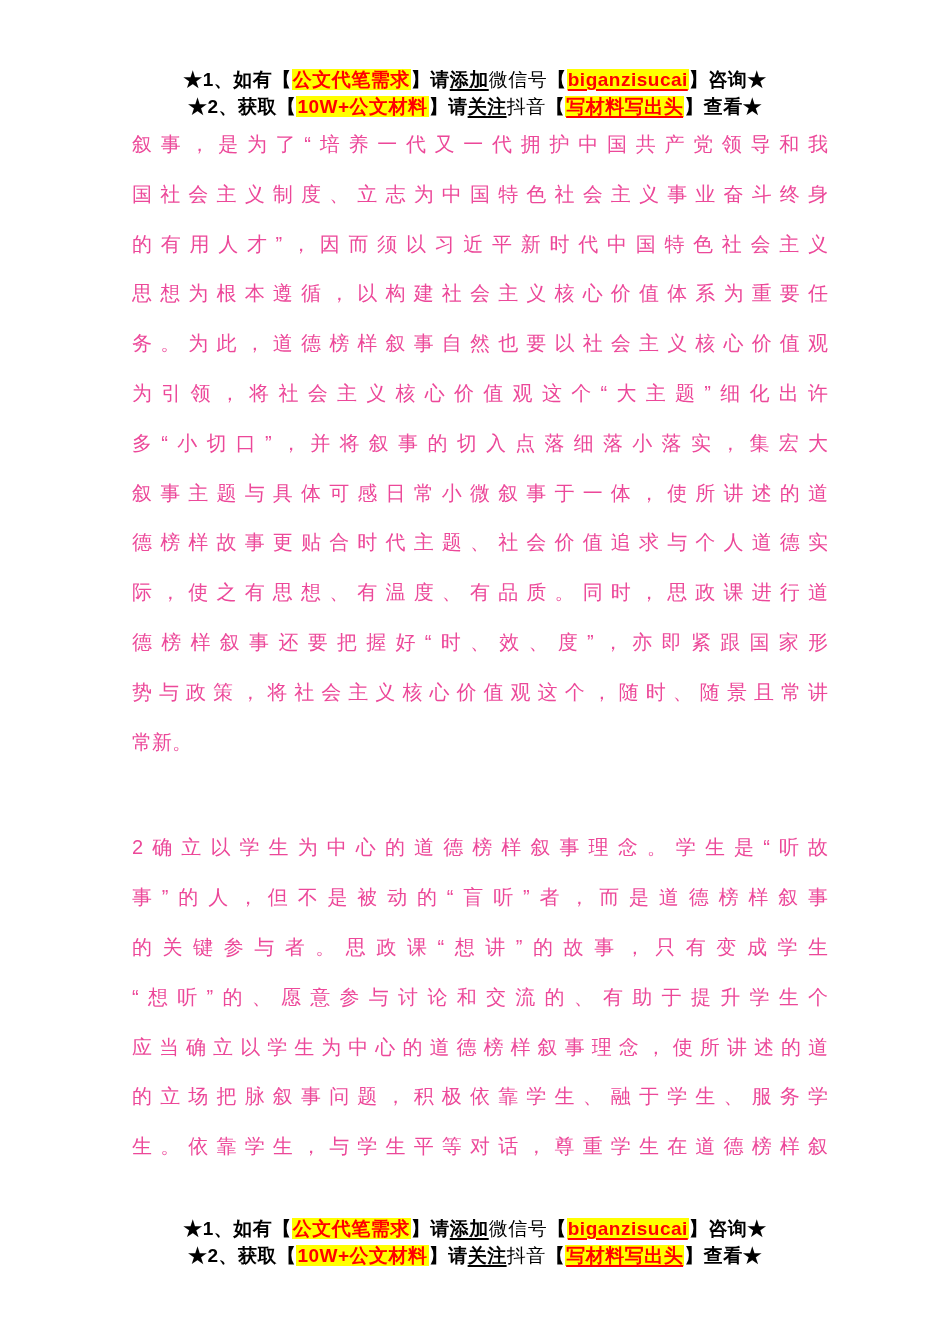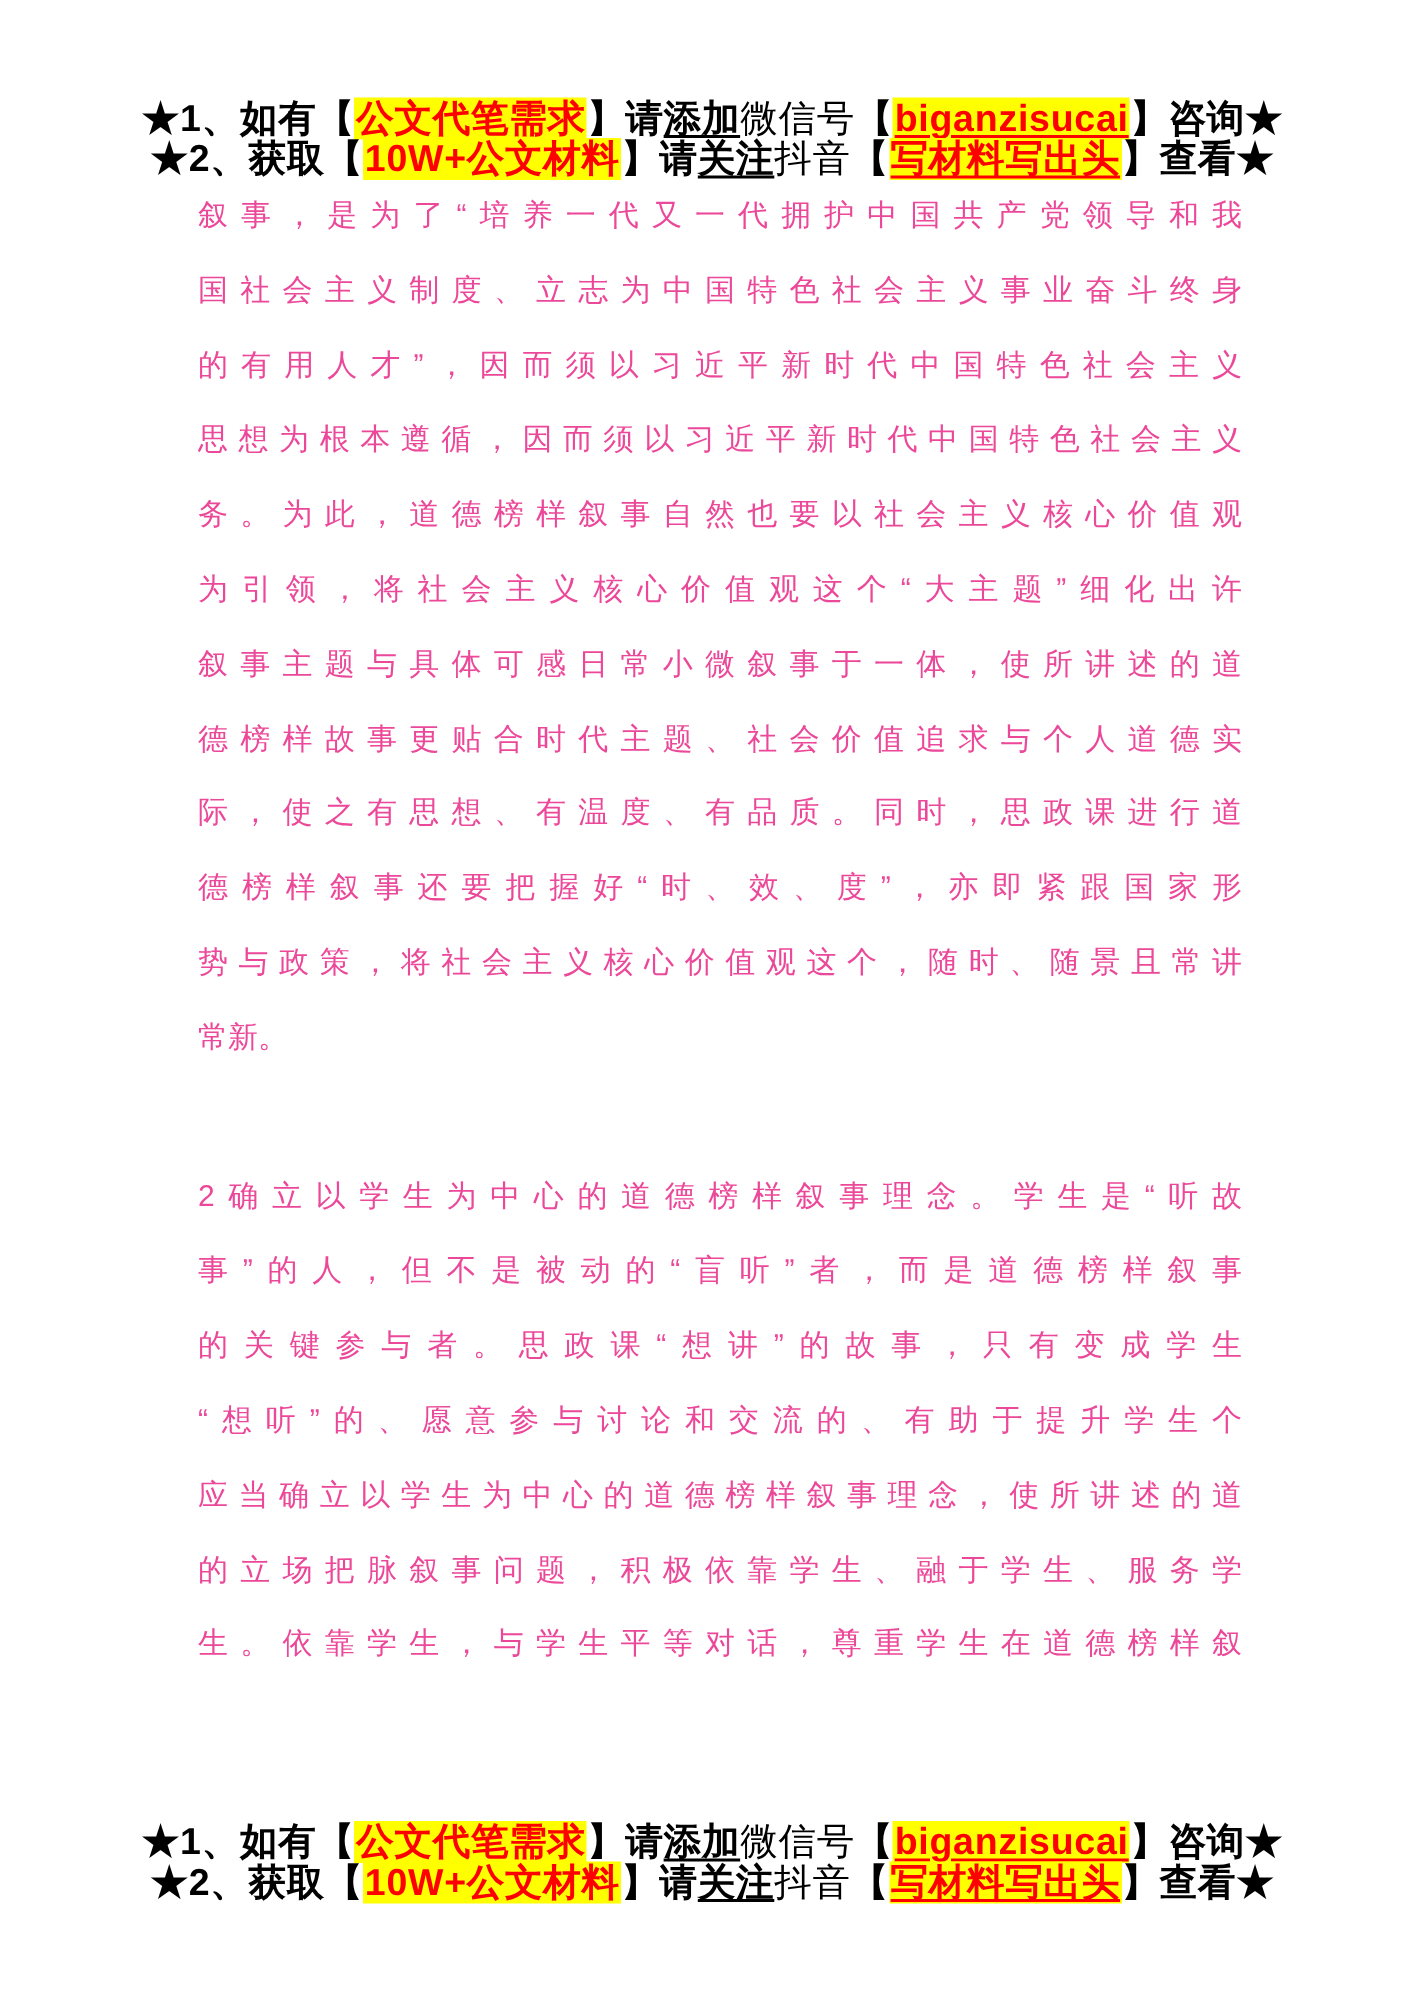--- a/index.html
+++ b/index.html
@@ -10,21 +10,21 @@
     font-family: "Liberation Sans", sans-serif;
     color: #000000;
     overflow: hidden;
   }
   .page { position: absolute; inset: 0; background: #ffffff; }
 
   
   .notice {
     position: absolute; left: 0; width: 950px;
     text-align: center;
-    font-size: 25px; font-weight: 700;
+    font-size: 19px; font-weight: 700;
     line-height: 27px;
     letter-spacing: 0.5px;
     color: #000000;
     white-space: nowrap;
   }
   .notice-top    { top: 66px; }
   .notice-bottom { top: 1215px; }
   .notice .hl {
     background: #ffff00;
     color: #ff0000;
@@ -71,23 +71,24 @@
 
   <div class="notice notice-top">
     <div class="notice-line"><span>★1、如有</span><span>【</span><span class="hl">公文代笔需求</span><span>】</span><span>请</span><span class="ul">添加</span><span class="alt">微信号</span><span>【</span><span class="hl hl-ul">biganzisucai</span><span>】</span><span>咨询★</span></div>
     <div class="notice-line"><span>★2、获取</span><span>【</span><span class="hl">10W+公文材料</span><span>】</span><span>请</span><span class="ul">关注</span><span class="alt">抖音</span><span>【</span><span class="hl hl-ul">写材料写出头</span><span>】</span><span>查看★</span></div>
   </div>
 
   <div class="doc-body">
     <div class="line">叙事，是为了“培养一代又一代拥护中国共产党领导和我</div>
     <div class="line">国社会主义制度、立志为中国特色社会主义事业奋斗终身</div>
     <div class="line">的有用人才”，因而须以习近平新时代中国特色社会主义</div>
-    <div class="line">思想为根本遵循，因而须以习近平新时代中国特色社会主义</div>
+    <div class="line">思想为根本遵循，以构建社会主义核心价值体系为重要任</div>
     <div class="line">务。为此，道德榜样叙事自然也要以社会主义核心价值观</div>
     <div class="line">为引领，将社会主义核心价值观这个“大主题”细化出许</div>
+    <div class="line">多“小切口”，并将叙事的切入点落细落小落实，集宏大</div>
     <div class="line">叙事主题与具体可感日常小微叙事于一体，使所讲述的道</div>
     <div class="line">德榜样故事更贴合时代主题、社会价值追求与个人道德实</div>
     <div class="line">际，使之有思想、有温度、有品质。同时，思政课进行道</div>
     <div class="line">德榜样叙事还要把握好“时、效、度”，亦即紧跟国家形</div>
     <div class="line">势与政策，将社会主义核心价值观这个，随时、随景且常讲</div>
     <div class="line para-end">常新。</div>
     <div class="line blank"></div>
     <div class="line">2确立以学生为中心的道德榜样叙事理念。学生是“听故</div>
     <div class="line">事”的人，但不是被动的“盲听”者，而是道德榜样叙事</div>
     <div class="line">的关键参与者。思政课“想讲”的故事，只有变成学生</div>

